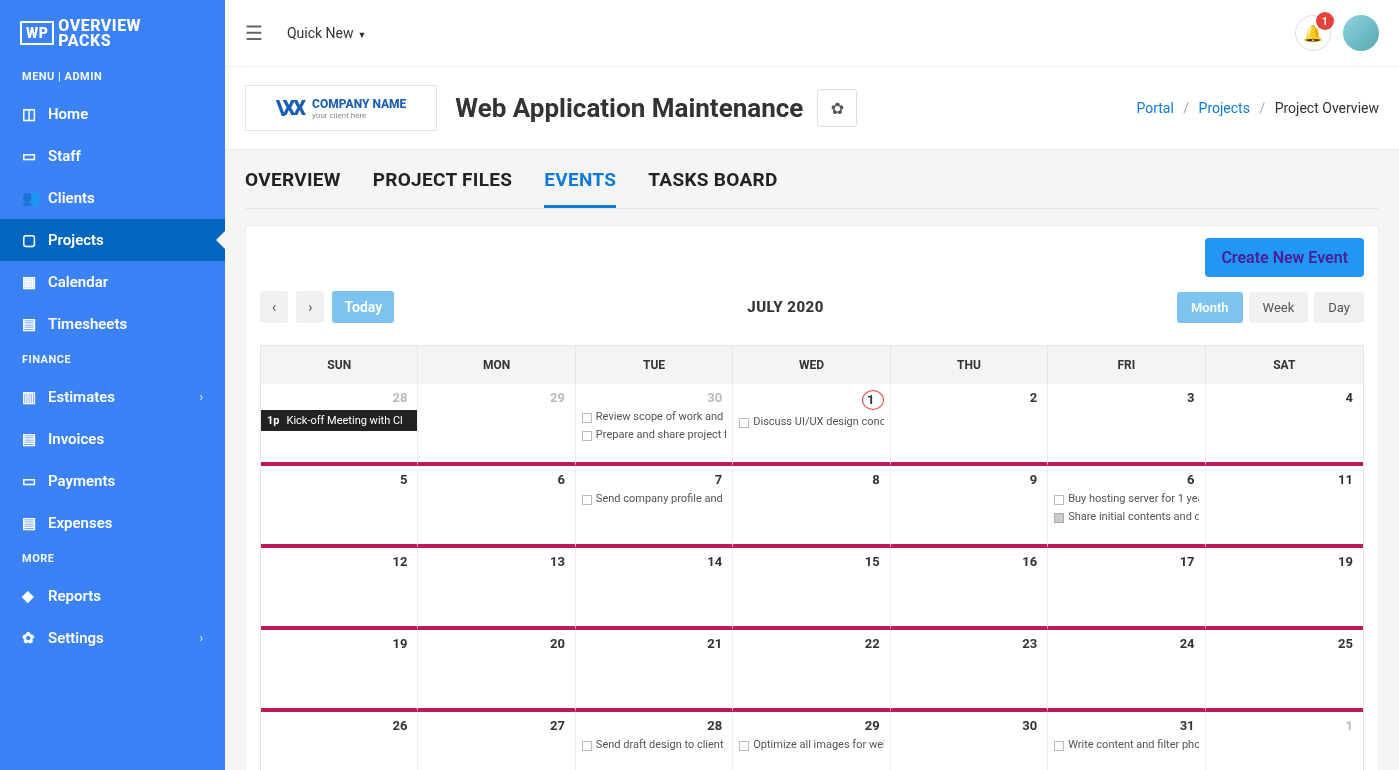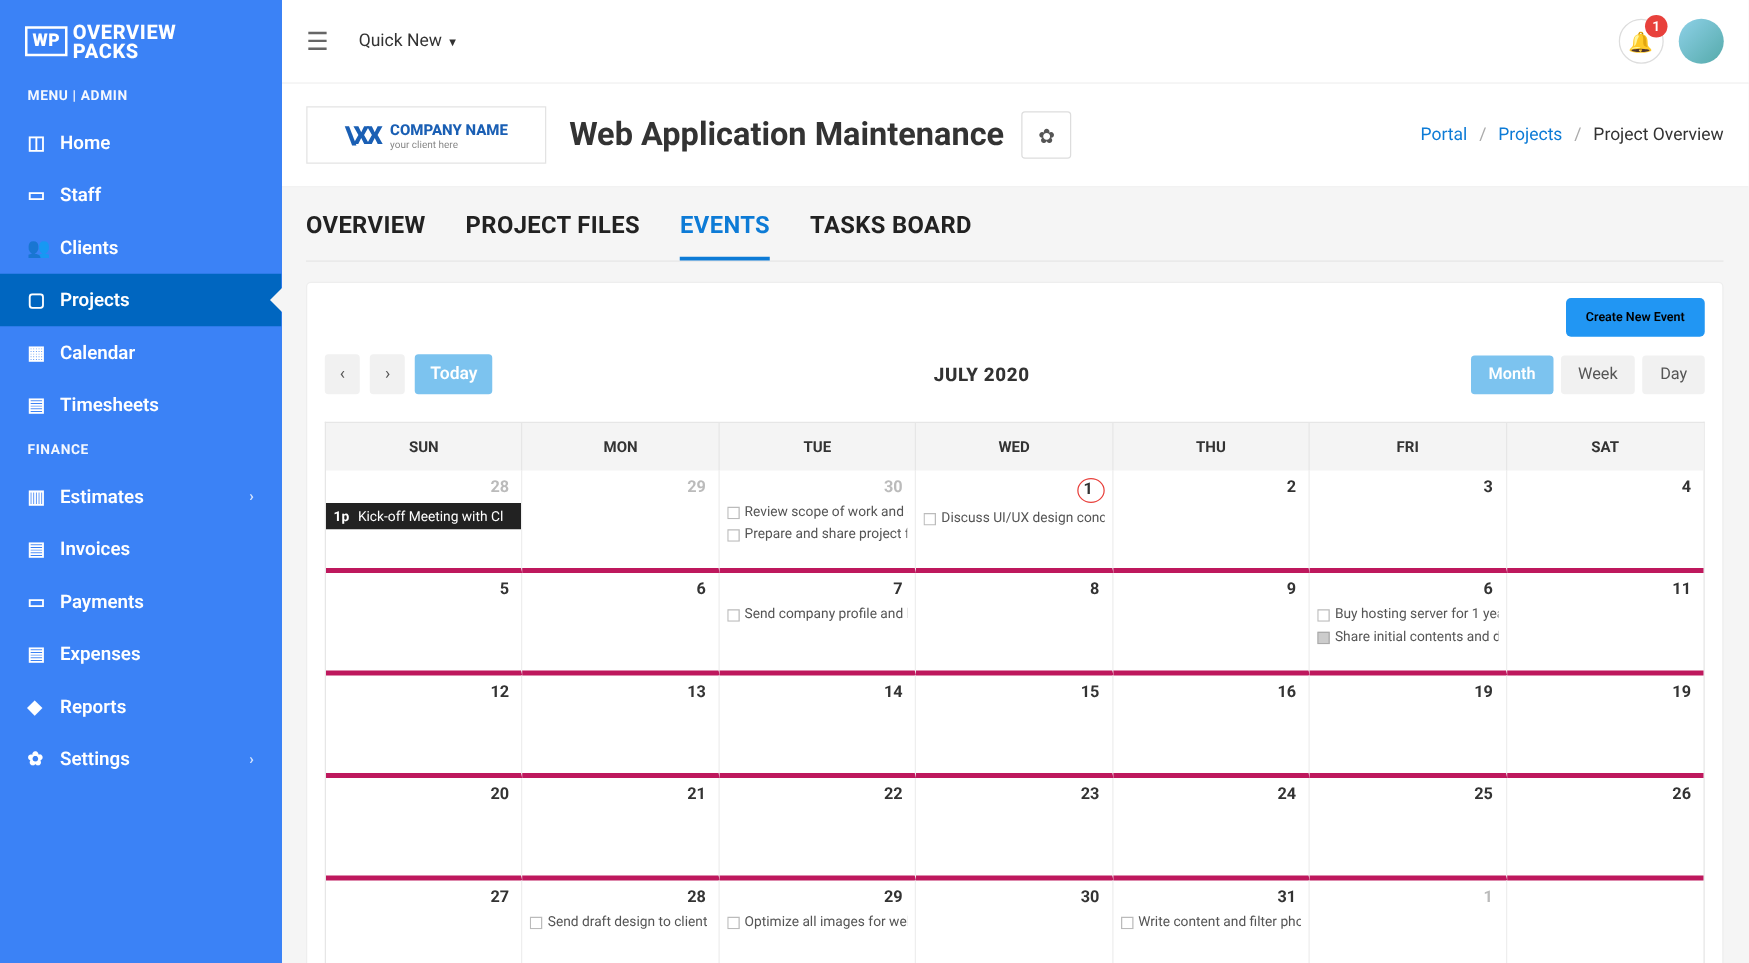--- a/index.html
+++ b/index.html
@@ -41,21 +41,21 @@
 .breadcrumb .sep { color: #aaa; margin: 0 6px; }
 .breadcrumb .current { color: #333; }
 
 .content { flex: 1; overflow-y: auto; padding: 0 20px 20px; }
 .tabs { display: flex; gap: 32px; padding: 18px 0 0; border-bottom: 1px solid #e6e6e6; margin-bottom: 16px; }
 .tab { font-size: 19px; font-weight: 700; letter-spacing: 0.3px; padding-bottom: 14px; cursor: pointer; color: #222; border-bottom: 3px solid transparent; }
 .tab.active { color: #0d7bd6; border-bottom-color: #0d7bd6; }
 
 .panel { background: #fff; border: 1px solid #eee; border-radius: 4px; padding: 12px 14px 0; }
 .panel-top { display: flex; justify-content: flex-end; margin-bottom: 14px; }
-.create-btn { background: #2196f3; color: #000000; border: none; padding: 10px 16px; border-radius: 4px; font-size: 10px; font-weight: 600; cursor: pointer; }
+.create-btn { background: #2196f3; color: #4c1d95; border: none; padding: 10px 16px; border-radius: 4px; font-size: 16px; font-weight: 600; cursor: pointer; }
 
 .cal-toolbar { display: flex; align-items: center; margin-bottom: 22px; }
 .cal-nav { display: flex; gap: 8px; }
 .cal-btn { background: #f1f1f1; border: none; padding: 8px 12px; border-radius: 3px; cursor: pointer; font-size: 14px; color: #555; }
 .cal-btn.today { background: #7cc3ef; color: #fff; font-weight: 600; }
 .cal-title { flex: 1; text-align: center; font-size: 15px; font-weight: 800; color: #333; letter-spacing: 0.5px; }
 .cal-views { display: flex; gap: 6px; }
 .view-btn { background: #f1f1f1; border: none; padding: 8px 14px; border-radius: 3px; cursor: pointer; font-size: 13px; color: #555; }
 .view-btn.active { background: #7cc3ef; color: #fff; font-weight: 600; }
 
@@ -119,20 +119,21 @@
       <span class="nav-label">Invoices</span>
     </div>
   <div class="nav-item">
       <span class="nav-icon">▭</span>
       <span class="nav-label">Payments</span>
     </div>
   <div class="nav-item">
       <span class="nav-icon">▤</span>
       <span class="nav-label">Expenses</span>
     </div>
+  <div class="menu-header">MORE</div>
   <div class="nav-item">
       <span class="nav-icon">◆</span>
       <span class="nav-label">Reports</span>
     </div>
   <div class="nav-item">
       <span class="nav-icon">✿</span>
       <span class="nav-label">Settings</span>
       <span class="nav-chevron">›</span>
     </div>
 </div>
@@ -303,20 +304,24 @@
             </div>
             <div class="day">
               <div class="daynum">15</div>
               <div style="clear: both;"></div>
             </div>
             <div class="day">
               <div class="daynum">16</div>
               <div style="clear: both;"></div>
             </div>
             <div class="day">
+              <div class="daynum">17</div>
+              <div style="clear: both;"></div>
+            </div>
+            <div class="day">
               <div class="daynum">19</div>
               <div style="clear: both;"></div>
             </div>
             <div class="day">
               <div class="daynum">19</div>
               <div style="clear: both;"></div>
             </div>
             <div class="day">
               <div class="daynum">20</div>
               <div style="clear: both;"></div>

